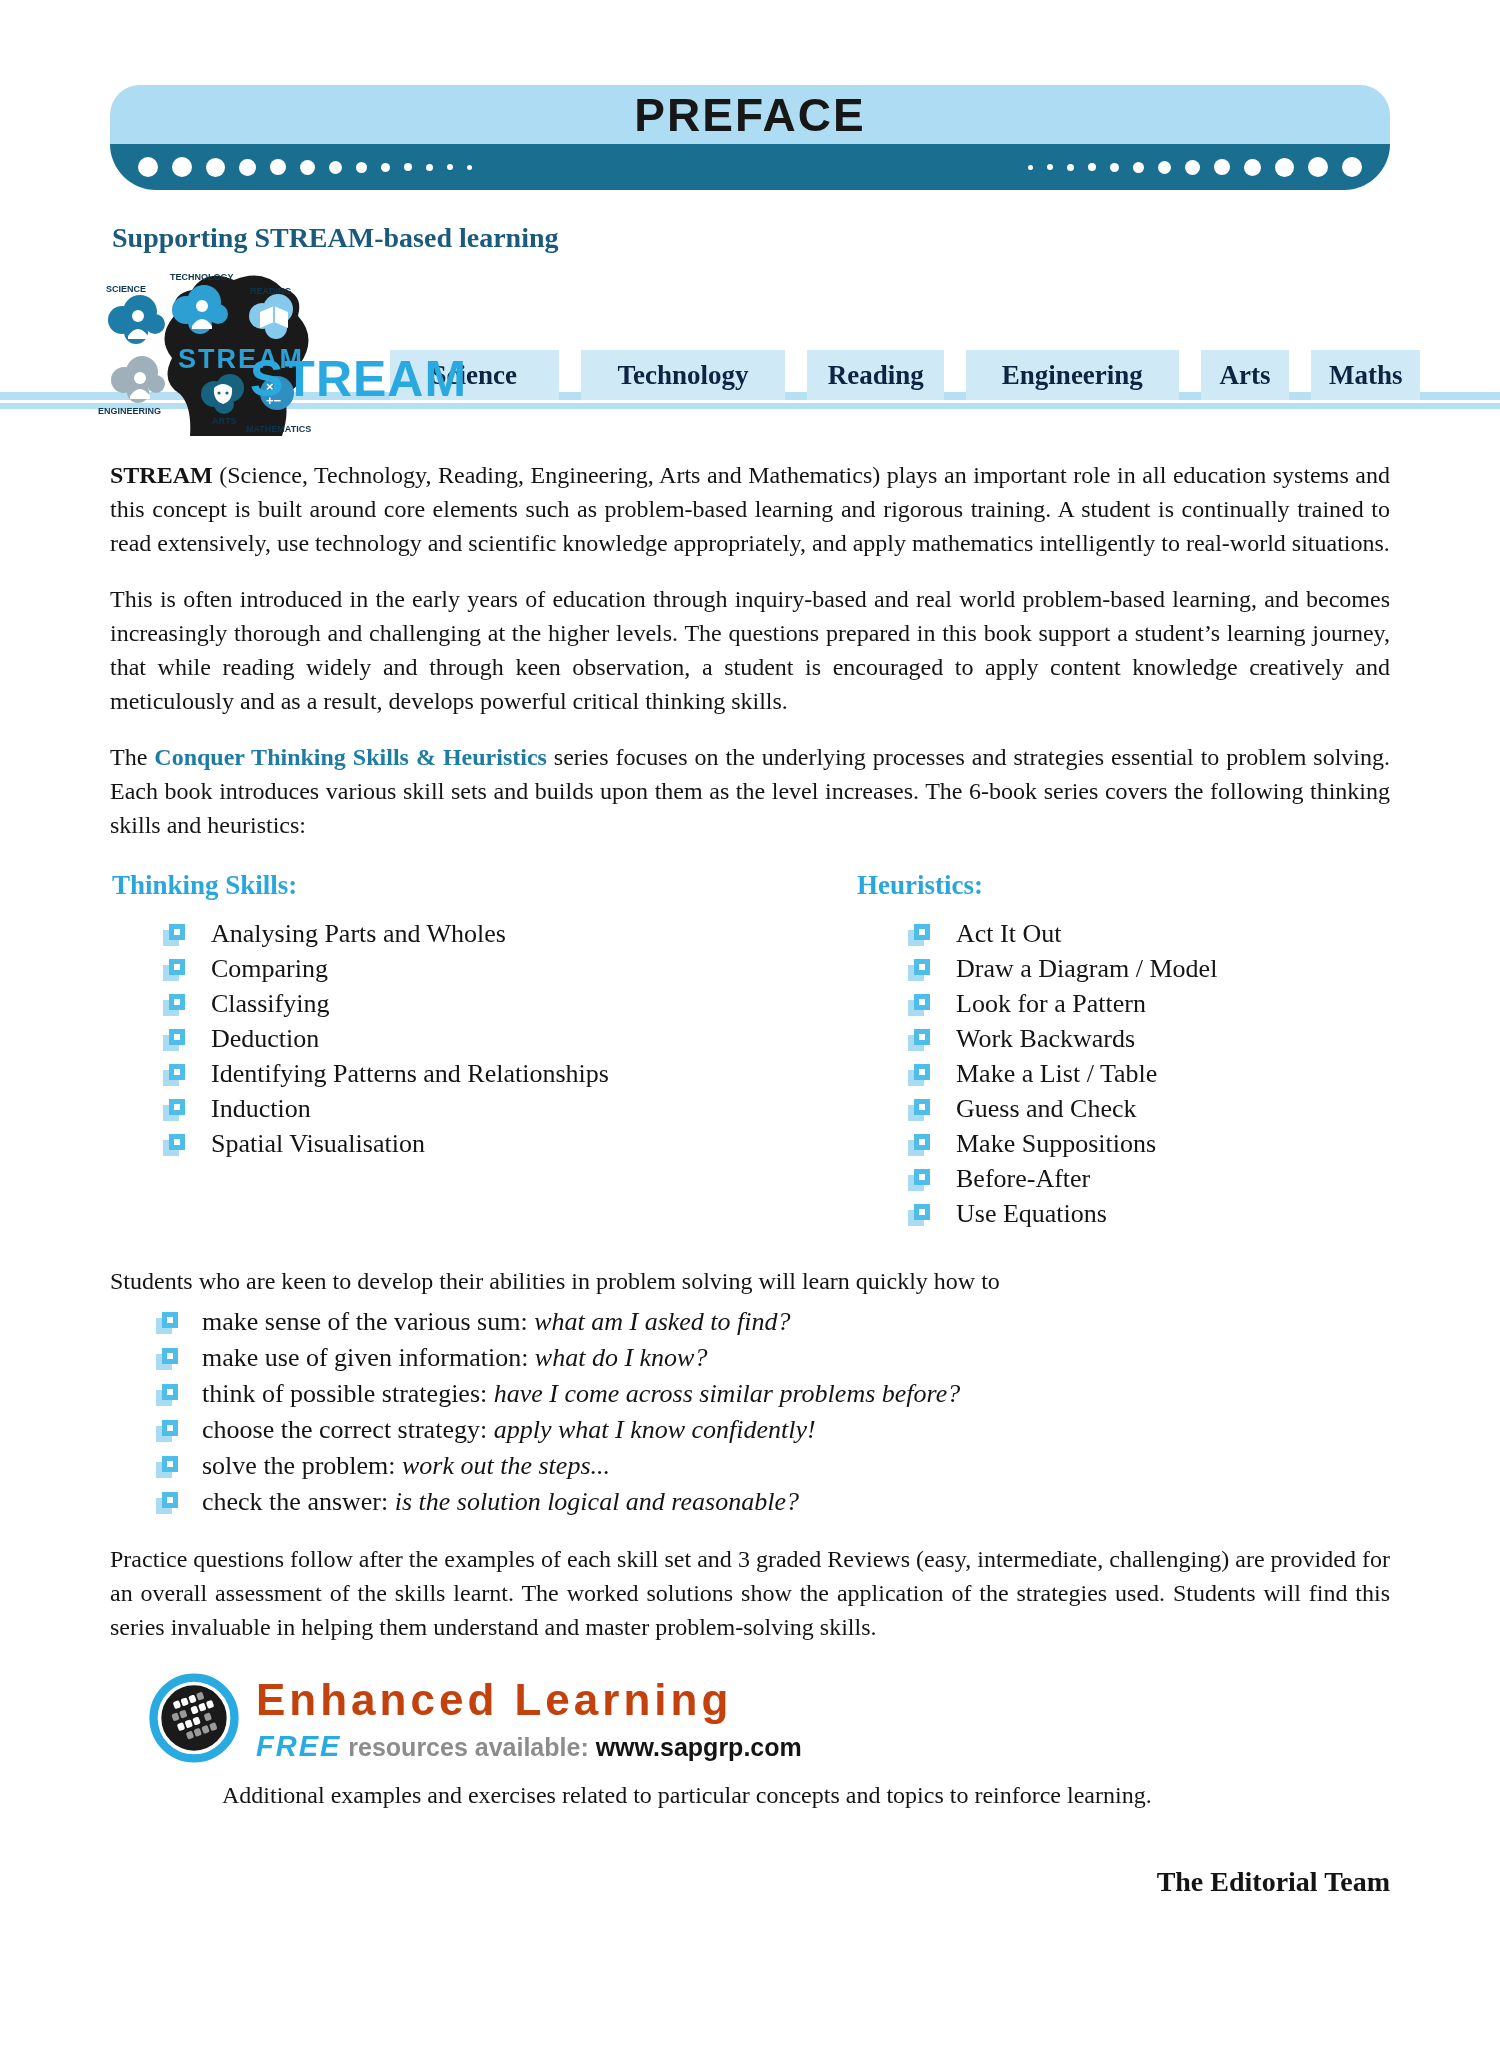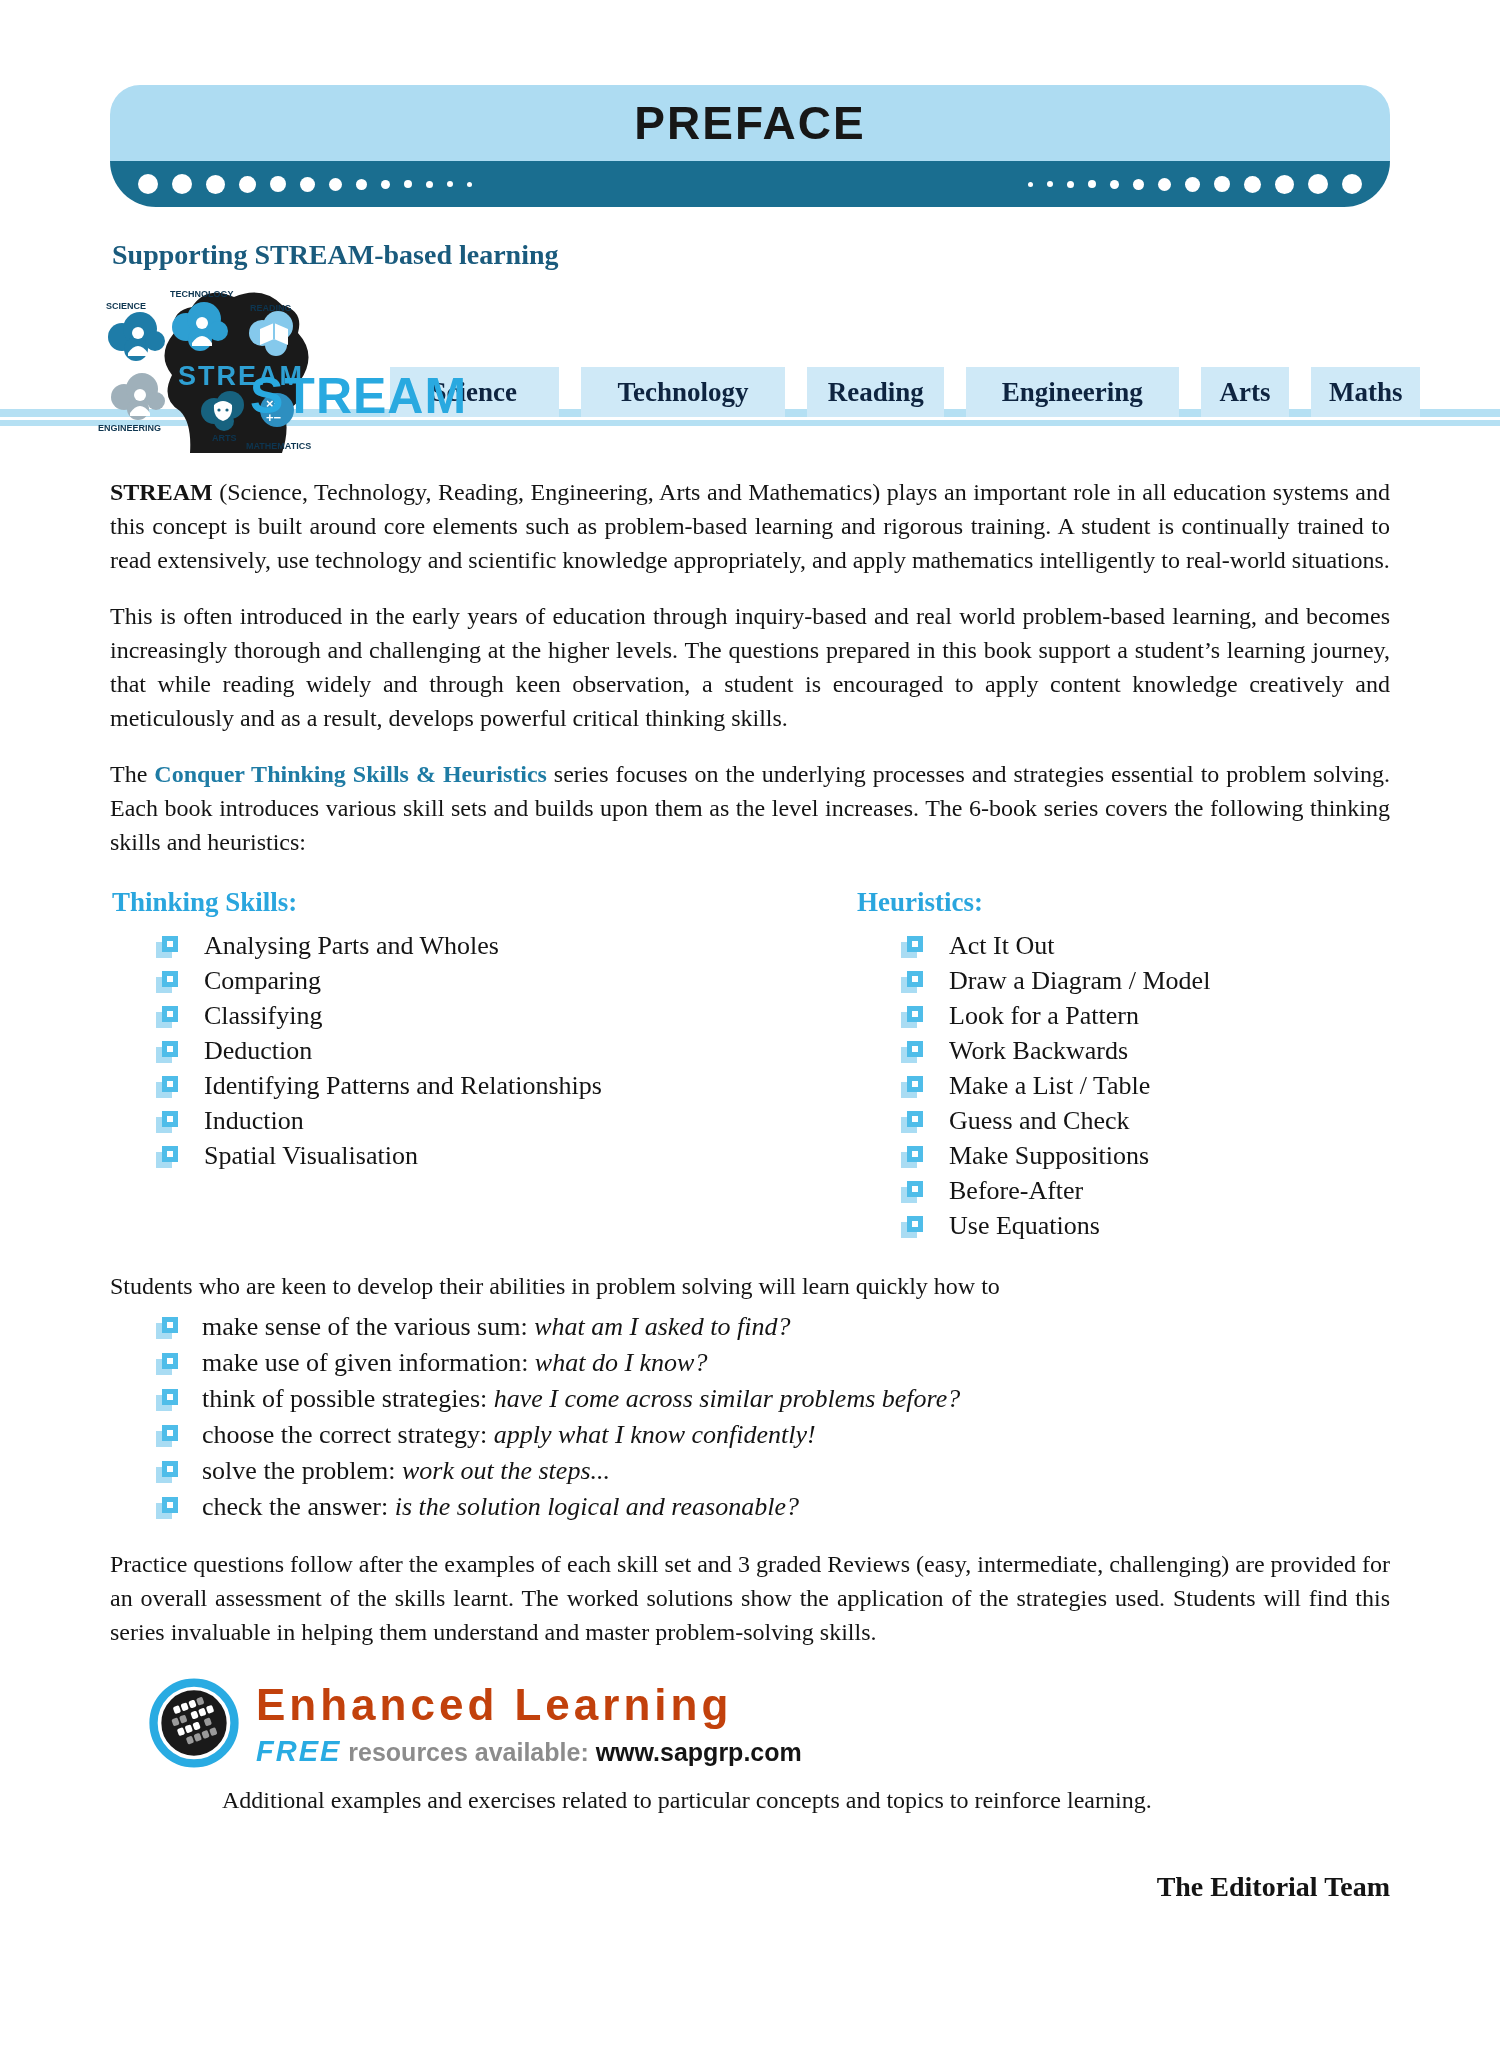--- a/index.html
+++ b/index.html
@@ -5,21 +5,21 @@
   * { box-sizing: border-box; }
   html,body { margin:0; padding:0; }
   body {
     width:1500px; height:2054px; background:#ffffff; overflow:hidden;
     font-family:"Liberation Serif", serif; color:#141414;
   }
   .page { padding:0 110px; position:relative; }
 
   
   .banner { margin-top:85px; border-radius:30px 30px 46px 46px; overflow:hidden; }
-  .banner-top { background:#aedcf2; height:76px; display:flex; align-items:center; justify-content:center; }
+  .banner-top { background:#aedcf2; height:59px; display:flex; align-items:center; justify-content:center; }
   .banner-title {
     font-family:"Liberation Sans", sans-serif; font-weight:bold; font-size:46px;
     letter-spacing:2px; color:#171717;
   }
   .banner-band {
     background:#1a6e90; height:46px; display:flex; align-items:center;
     justify-content:space-between; padding:0 28px;
   }
   .dots { display:flex; align-items:center; gap:14px; }
   .dot { background:#ffffff; border-radius:50%; flex:none; }
@@ -44,21 +44,21 @@
 
   
   .body-p { font-size:24px; line-height:34px; text-align:justify; margin:22px 0 0 0; }
   .series { color:#1e7ba4; font-weight:bold; }
 
   
   .two-col { display:flex; margin-top:28px; }
   .col-left { width:745px; flex:none; }
   .col-right { flex:1 1 auto; }
   .list-heading { color:#2aa6de; font-size:27px; font-weight:bold; margin:0 0 10px 2px; }
-  .check-list { list-style:none; margin:8px; padding:0 0 0 44px; }
+  .check-list { list-style:none; margin:15px; padding:0 0 0 44px; }
   .check-list li { display:flex; align-items:center; gap:22px; font-size:26px; line-height:35px; }
   .cb {
     width:16px; height:16px; border:5px solid #4fbde9; background:#ffffff;
     box-shadow:-6px 6px 0 0 #a9dcf3; flex:none; margin:0 4px 4px 0;
   }
   .learn-list { list-style:none; margin:6px 0 0 0; padding:0 0 0 52px; }
   .learn-list li { display:flex; align-items:center; gap:20px; font-size:26px; line-height:36px; }
   .learn-label { white-space:nowrap; }
   .learn-italic { font-style:italic; }
 

